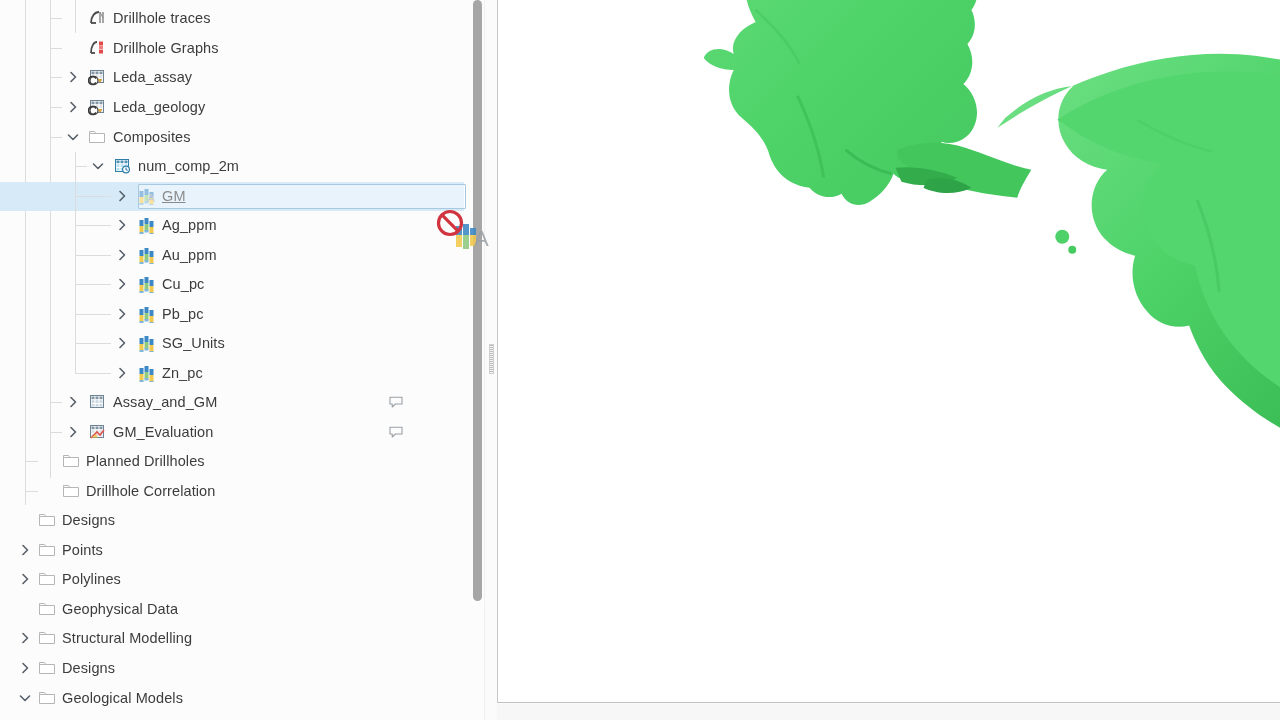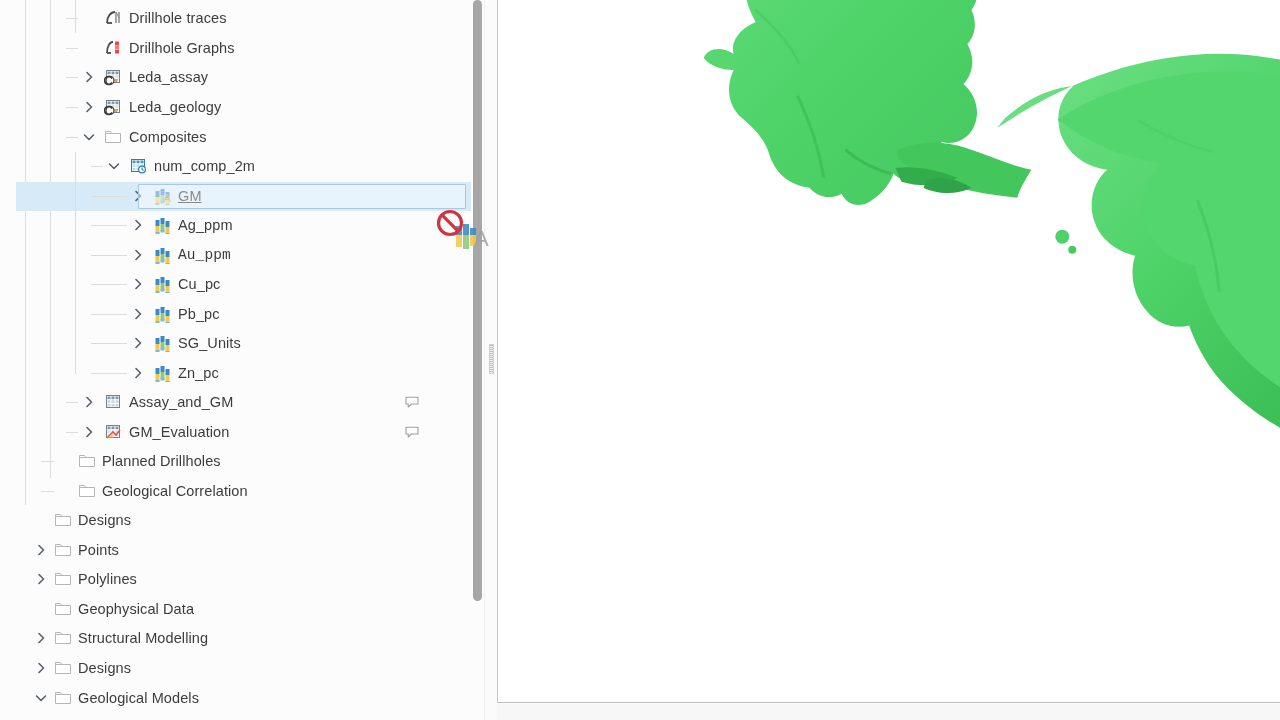--- a/index.html
+++ b/index.html
@@ -37,21 +37,21 @@
     position: absolute;
     width: 1px;
     background: #dcdcdc;
   }
   #rail-a { left: 25px; top: 0; height: 505px; }
   #rail-b { left: 50px; top: 0; height: 478px; }
   #rail-c { left: 75px; top: 0; height: 33px; }
 
   .row {
     position: absolute;
-    left: 16px;
+    left: 0;
     width: 464px;
     height: 29px;
     display: flex;
     align-items: center;
     white-space: nowrap;
   }
   .row.selected { background: #d6eaf8; }
 
   .twisty {
     position: absolute;
@@ -336,21 +336,21 @@
                 <rect x="7.5" y="2" width="4" height="6" fill="#3d89c6"></rect>
                 <rect x="7.5" y="8" width="4" height="7" fill="#8fc97e"></rect>
                 <rect x="7.5" y="14" width="4" height="2.5" fill="#7fb7dd"></rect>
                 <rect x="12.5" y="5" width="4" height="6" fill="#3d89c6"></rect>
                 <rect x="12.5" y="11" width="4" height="7" fill="#f2c94c"></rect>
                 <rect x="12.5" y="17" width="4" height="2.5" fill="#7fb7dd"></rect>
               </svg>
             </span>
             <span class="label" style="left: 162px; top: 5px;">Ag_ppm</span>
           </div>
-          <div class="row" style="top: 241px; font-family: Liberation Mono, monospace;">
+          <div class="row" style="top: 241px;">
             <div class="tick" style="left: 75px; width: 36px; top: 14px;"></div>
             <span class="twisty" style="left: 113px; top: 5px;">
               <svg width="14" height="14" viewBox="0 0 14 14">
                 <path d="M5 2.5 L9.5 7 L5 11.5" fill="none" stroke="#58606a" stroke-width="1.6" stroke-linecap="round" stroke-linejoin="round"></path>
               </svg>
             </span>
             <span class="node-icon" style="left: 137px; top: 5px;">
               <svg width="19" height="18" viewBox="0 0 19 18">
                 <rect x="2.5" y="4" width="4" height="6" fill="#3d89c6"></rect>
                 <rect x="2.5" y="10" width="4" height="7" fill="#f2c94c"></rect>
@@ -518,21 +518,21 @@
             <span class="label" style="left: 86px; top: 5px;">Planned Drillholes</span>
           </div>
           <div class="row" style="top: 477px;">
             <div class="tick" style="left: 25px; width: 13px; top: 14px;"></div>
             <span class="node-icon" style="left: 62px; top: 5px;">
               <svg width="19" height="18" viewBox="0 0 19 18">
                 <path d="M1.5 5.5 L1.5 14.5 L16.5 14.5 L16.5 5.5 Z" fill="#ffffff" stroke="#b6b6b6" stroke-width="1"></path>
                 <path d="M1.5 5.5 L1.5 3.5 L6.5 3.5 L8 5.5 Z" fill="#ffffff" stroke="#b6b6b6" stroke-width="1"></path>
               </svg>
             </span>
-            <span class="label" style="left: 86px; top: 5px;">Geological Correlation</span>
+            <span class="label" style="left: 86px; top: 5px;">Drillhole Correlation</span>
           </div>
           <div class="row" style="top: 506px;">
             <span class="node-icon" style="left: 38px; top: 5px;">
               <svg width="19" height="18" viewBox="0 0 19 18">
                 <path d="M1.5 5.5 L1.5 14.5 L16.5 14.5 L16.5 5.5 Z" fill="#ffffff" stroke="#b6b6b6" stroke-width="1"></path>
                 <path d="M1.5 5.5 L1.5 3.5 L6.5 3.5 L8 5.5 Z" fill="#ffffff" stroke="#b6b6b6" stroke-width="1"></path>
               </svg>
             </span>
             <span class="label" style="left: 62px; top: 5px;">Designs</span>
           </div>

